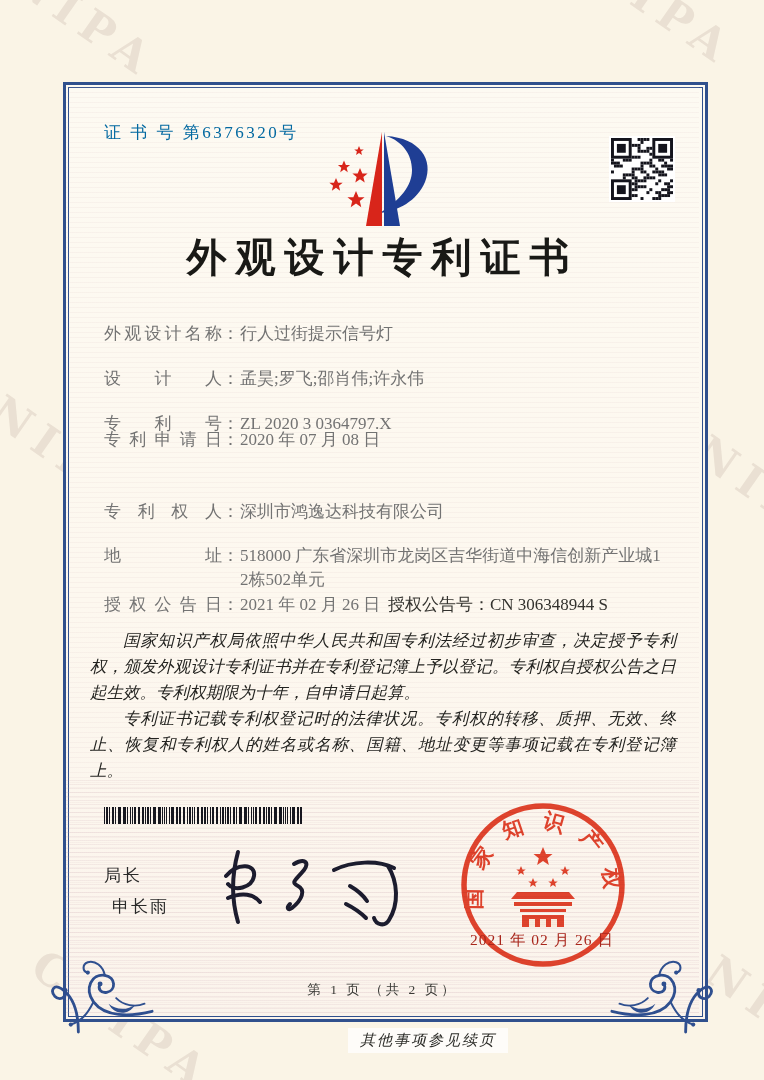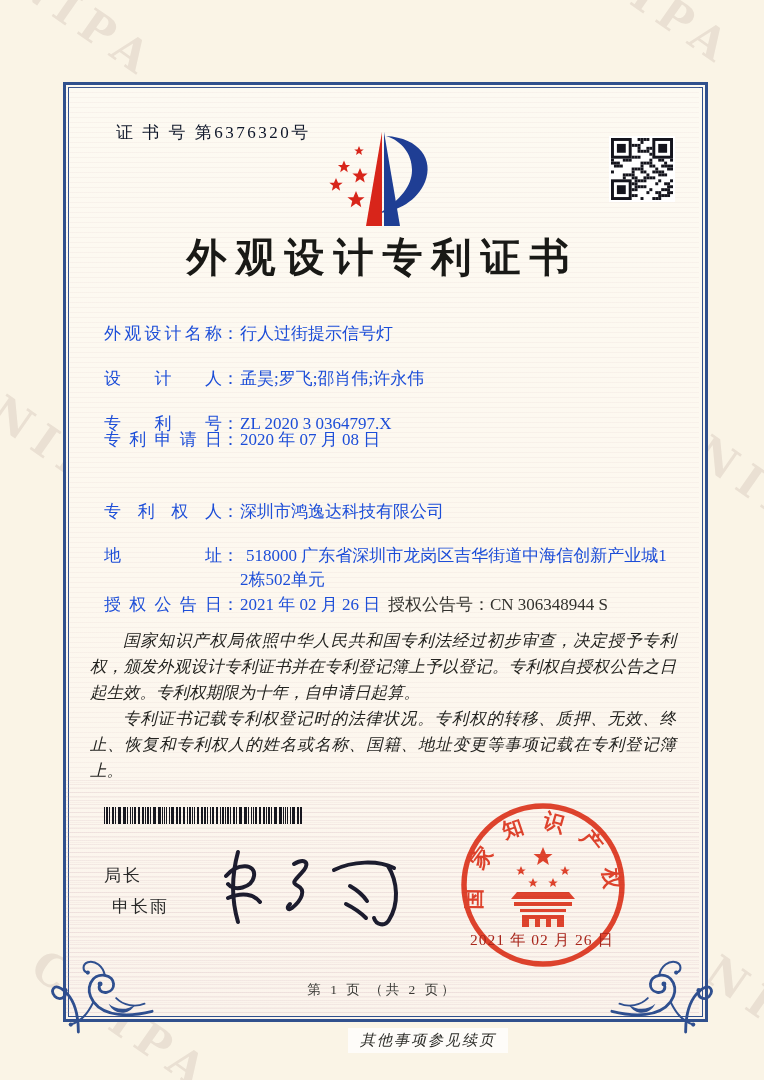--- a/index.html
+++ b/index.html
@@ -13,27 +13,27 @@
          border:3px solid #30508d;background:linear-gradient(180deg,#fdfaf2 0%,#fdf8ef 55%,#fbf4ec 100%);}
   .frame-inner{position:absolute;left:2px;top:2px;right:2px;bottom:2px;border:1px solid #30508d;}
   .guilloche{position:absolute;left:66px;top:85px;width:633px;height:928px;
      background:repeating-linear-gradient(0deg,rgba(205,170,178,0.10) 0 1px,rgba(255,255,255,0) 1px 5px);}
   .guilloche-low{position:absolute;left:66px;top:780px;width:633px;height:233px;
      background:repeating-linear-gradient(0deg,rgba(190,150,165,0.14) 0 1px,rgba(255,255,255,0) 1px 4px);}
   .flourish{position:absolute;width:104px;height:104px;}
   .flourish.left{left:50px;top:930px;}
   .flourish.right{left:610px;top:930px;transform:scaleX(-1);}
 
-  .cert-no{position:absolute;left:116px;top:121px;font-size:17px;letter-spacing:2.5px;color:#0f172a;}
+  .cert-no{position:absolute;left:104px;top:121px;font-size:17px;letter-spacing:2.5px;color:#0369a1;}
   .logo{position:absolute;left:320px;top:128px;width:122px;height:104px;}
   .qr{position:absolute;left:609px;top:136px;width:62px;height:62px;background:#fff;padding:2px;}
   .title{position:absolute;left:63px;top:230px;width:639px;text-align:center;
          font-size:40px;font-weight:bold;letter-spacing:9px;color:#191916;}
 
-  .field{position:absolute;left:104px;font-size:17px;color:#1d4ed8;}
+  .field{position:absolute;left:104px;font-size:17px;color:#737373;}
   .flabel{display:inline-block;width:118px;text-align:justify;text-align-last:justify;vertical-align:top;}
   .fcolon{display:inline-block;width:18px;vertical-align:top;}
   .fvalue{display:inline-block;vertical-align:top;max-width:430px;line-height:24px;}
   .row-grant2{position:absolute;left:388px;font-size:17px;color:#33322e;}
 
   .paras{position:absolute;left:90px;top:628px;width:586px;font-size:16.5px;line-height:26px;
          text-align:justify;font-style:italic;color:#232320;}
   .paras p{margin:0;text-indent:2em;}
 
   .barcode{position:absolute;left:104px;top:807px;width:200px;height:17px;}
@@ -262,21 +262,21 @@
   <div class="field" style="top:412px;">
     <span class="flabel">专利号</span><span class="fcolon">：</span><span class="fvalue">ZL 2020 3 0364797.X</span>
   </div>
   <div class="field" style="top:428px;">
     <span class="flabel">专利申请日</span><span class="fcolon">：</span><span class="fvalue">2020 年 07 月 08 日</span>
   </div>
   <div class="field" style="top:500px;text-decoration:underline;">
     <span class="flabel">专利权人</span><span class="fcolon">：</span><span class="fvalue">深圳市鸿逸达科技有限公司</span>
   </div>
   <div class="field" style="top:544px;">
-    <span class="flabel">地址</span><span class="fcolon">：</span><span class="fvalue"><span style="display:block;margin-left:6px;">518000 广东省深圳市龙岗区吉华街道中海信创新产业城1</span><span style="display:block;">2栋502单元</span></span>
+    <span class="flabel">地址</span><span class="fcolon">：</span><span class="fvalue"><span style="display:block;">518000 广东省深圳市龙岗区吉华街道中海信创新产业城1</span><span style="display:block;">2栋502单元</span></span>
   </div>
   <div class="field" style="top:593px;">
     <span class="flabel">授权公告日</span><span class="fcolon">：</span><span class="fvalue">2021 年 02 月 26 日</span>
   </div>
   <div class="row-grant2" style="top:593px;">
     <span>授权公告号</span><span>：</span><span>CN 306348944 S</span>
   </div>
 
   <div class="paras">
     <p>国家知识产权局依照中华人民共和国专利法经过初步审查，决定授予专利权，颁发外观设计专利证书并在专利登记簿上予以登记。专利权自授权公告之日起生效。专利权期限为十年，自申请日起算。</p>

